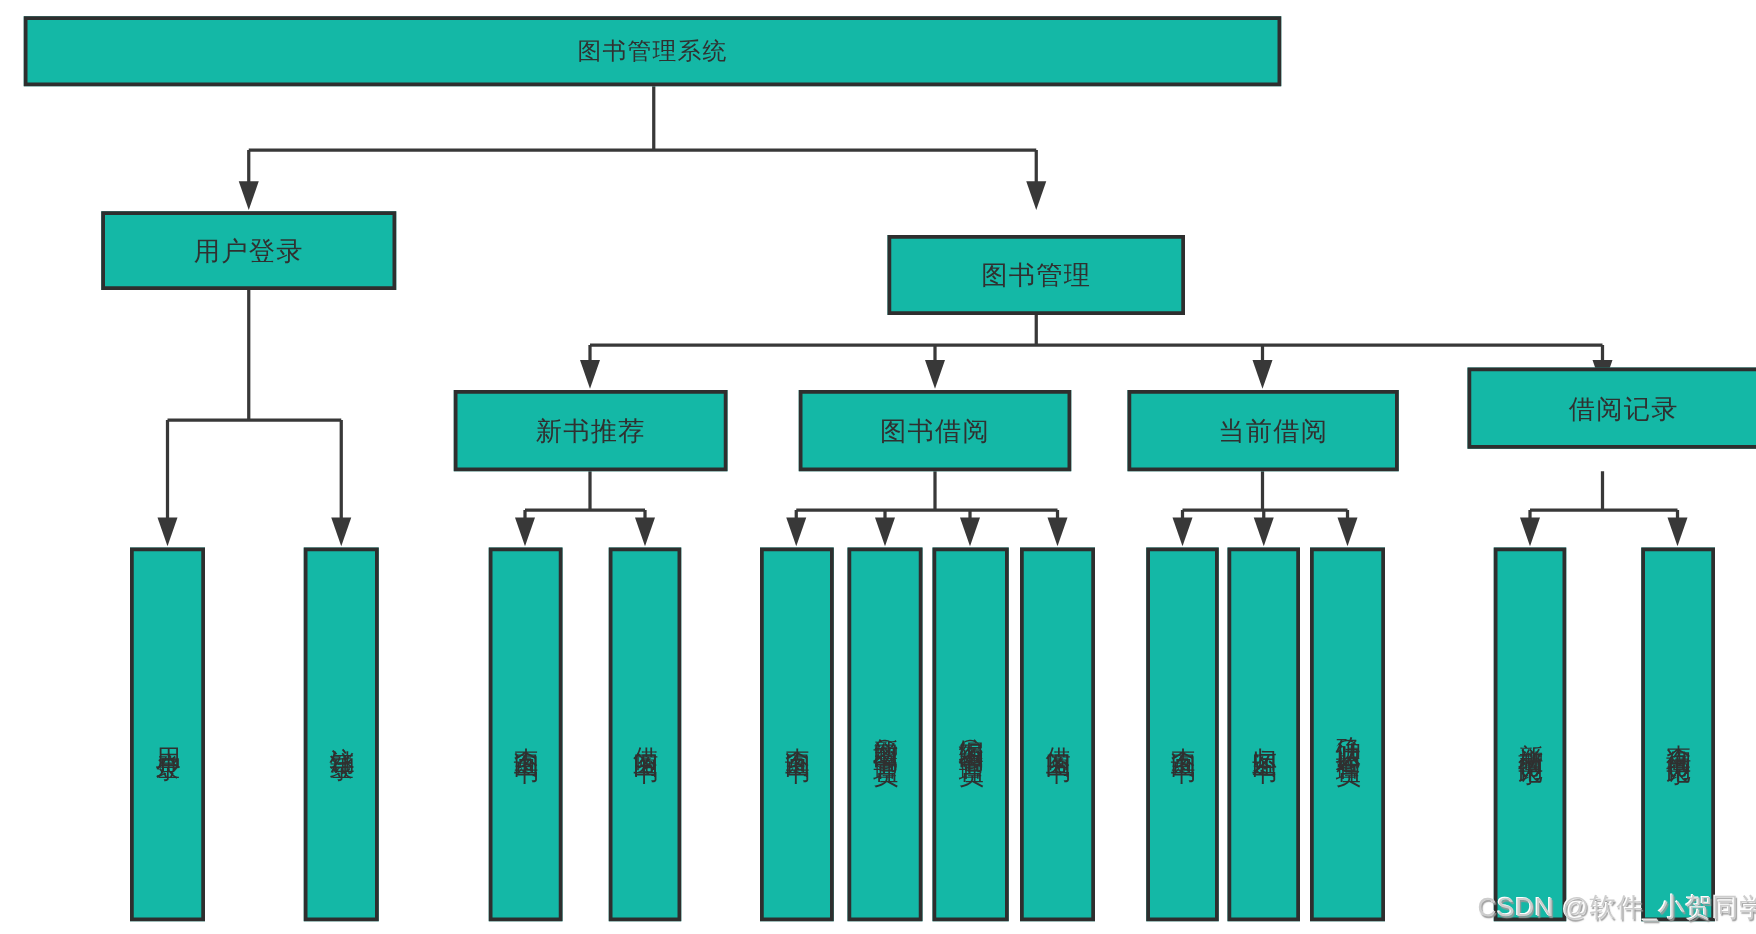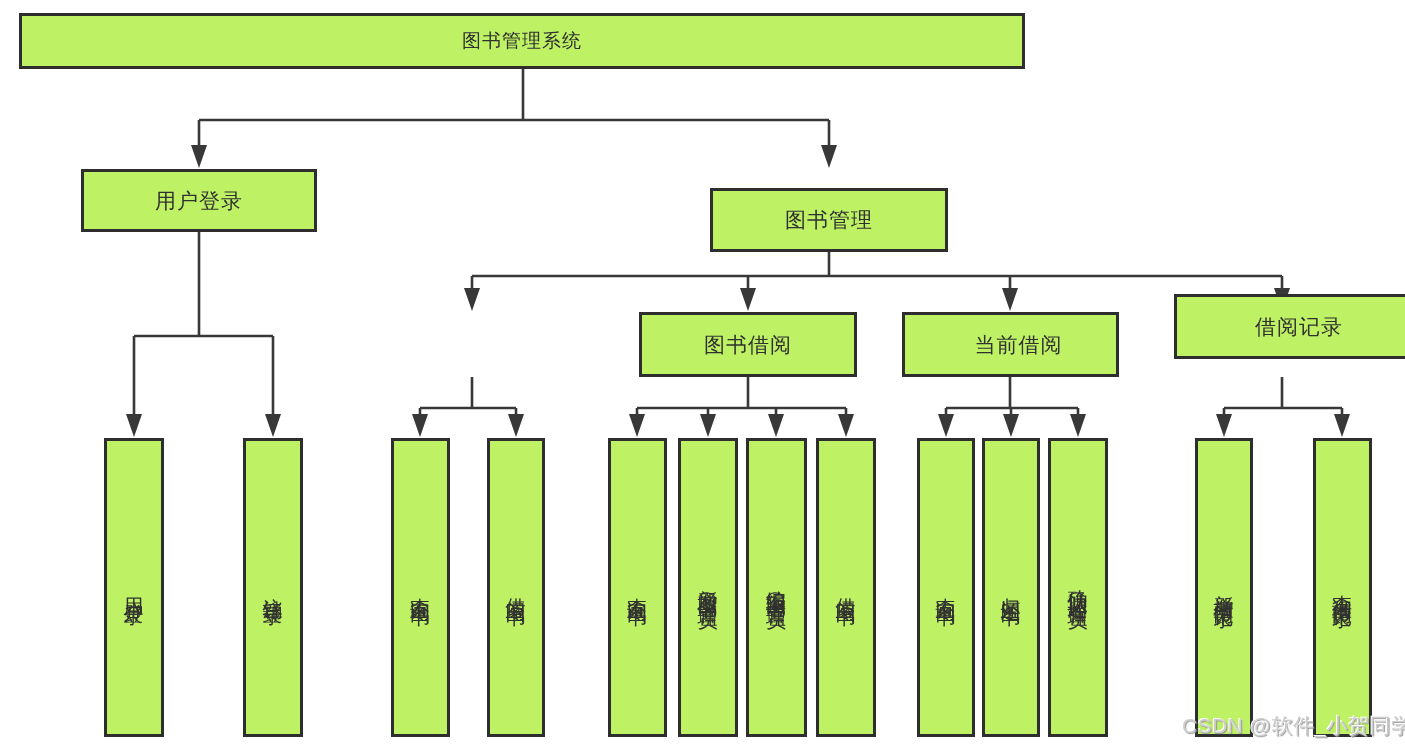--- a/index.html
+++ b/index.html
@@ -10,21 +10,21 @@
     overflow:hidden;
     font-family:"Liberation Sans","DejaVu Sans",sans-serif;
   }
   #connector-layer{
     position:absolute;left:0;top:0;width:1405px;height:747px;
     z-index:1;pointer-events:none;
   }
   .box{
     position:absolute;
     box-sizing:border-box;
-    background:#bef264;
+    background:#14b8a6;
     border:3px solid #2e2e2e;
     display:flex;align-items:center;justify-content:center;
     color:#303030;
     z-index:2;
   }
   .h-box{font-size:21px;letter-spacing:1px;white-space:nowrap;}
   .root{font-size:19px;}
   .v-box{
     writing-mode:vertical-rl;
     text-orientation:mixed;
@@ -107,20 +107,23 @@
     <span>图书管理系统</span>
   </div>
 
   <div class="box h-box" style="left:81px;top:169px;width:236px;height:63px;">
     <span>用户登录</span>
   </div>
   <div class="box h-box" style="left:710px;top:168px;width:238px;height:64px;margin-top:20px;">
     <span>图书管理</span>
   </div>
 
+  <div class="box h-box" style="left:363px;top:312px;width:219px;height:65px;">
+    <span>新书推荐</span>
+  </div>
   <div class="box h-box" style="left:639px;top:312px;width:218px;height:65px;">
     <span>图书借阅</span>
   </div>
   <div class="box h-box" style="left:902px;top:312px;width:217px;height:65px;padding-left:16px;">
     <span>当前借阅</span>
   </div>
   <div class="box h-box" style="left:1174px;top:294px;width:250px;height:65px;">
     <span>借阅记录</span>
   </div>
 

